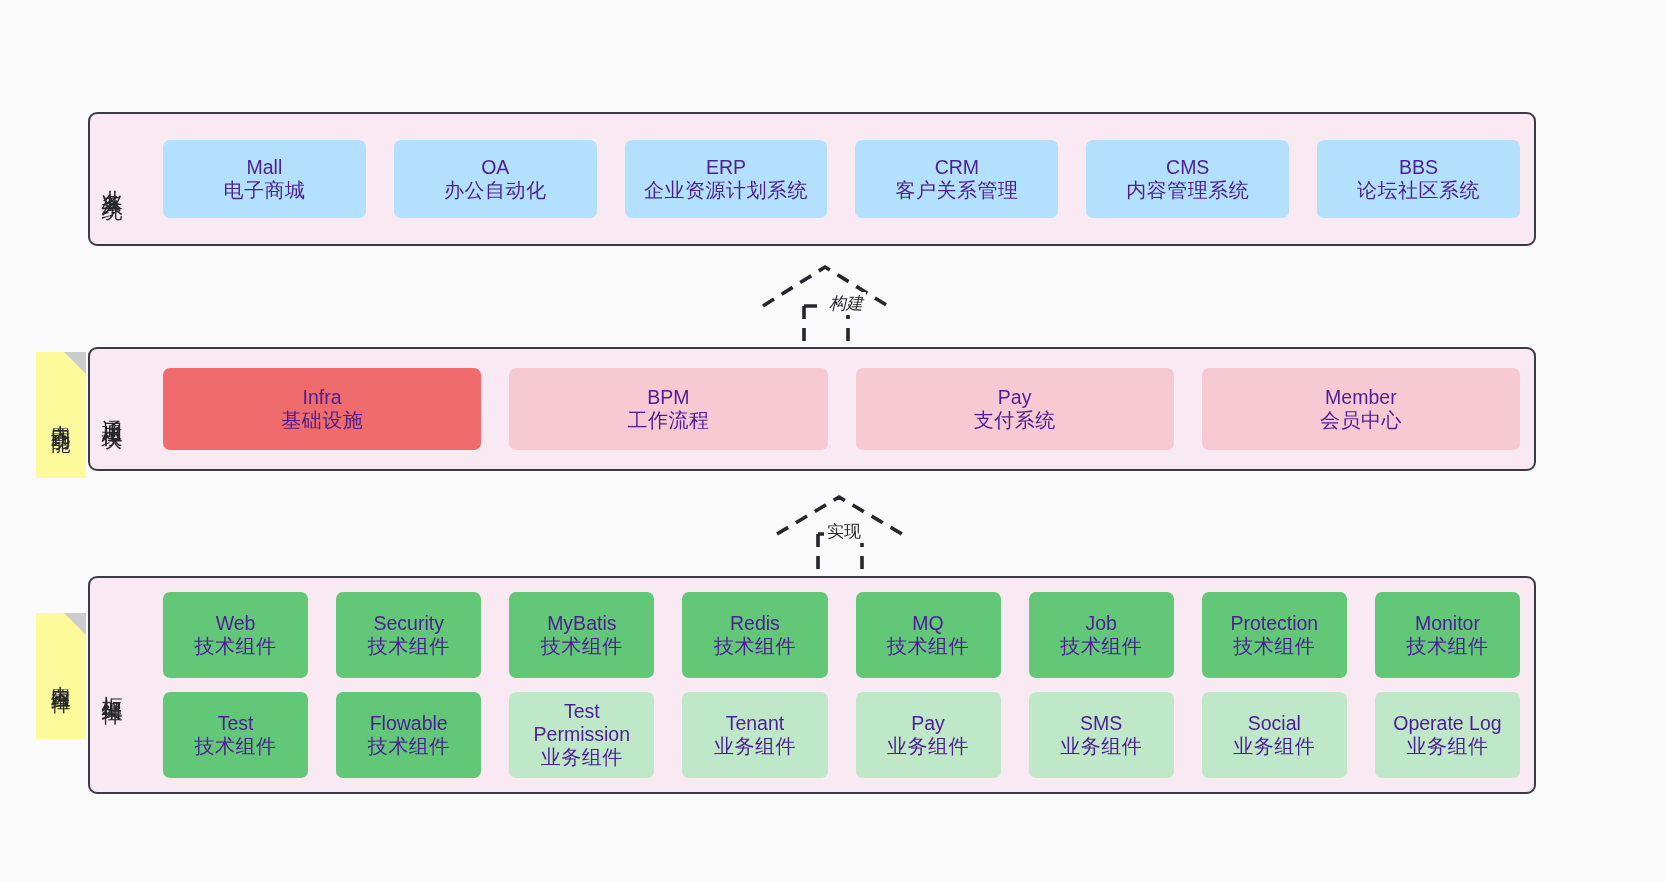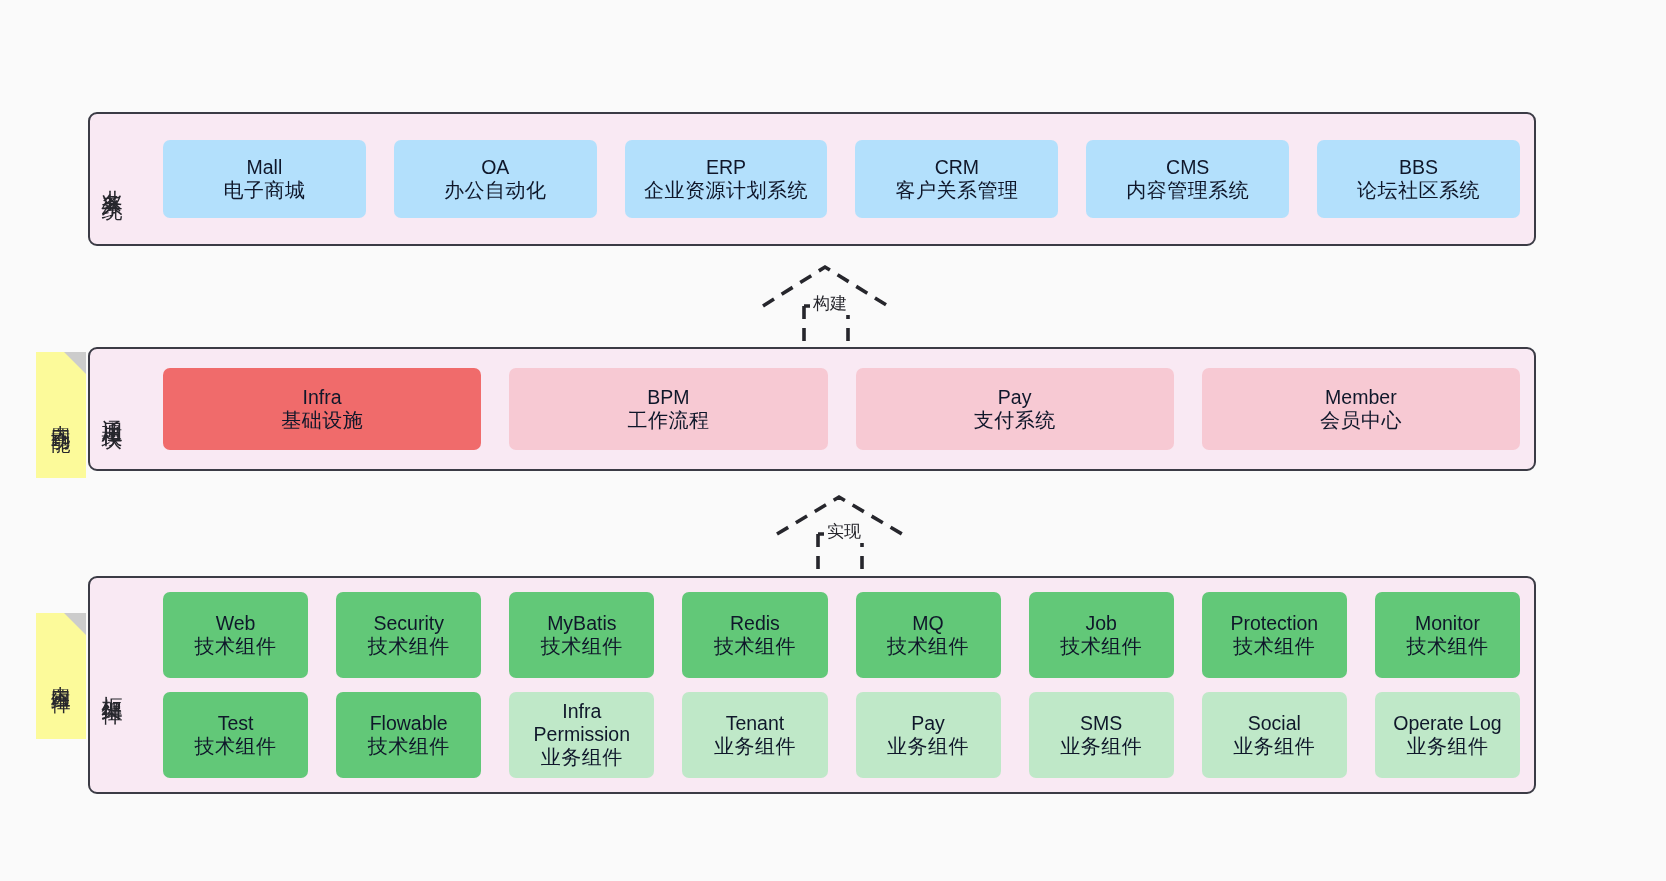--- a/index.html
+++ b/index.html
@@ -56,21 +56,21 @@
 
   
   .node {
     flex: 1 1 0;
     border-radius: 7px;
     display: flex;
     flex-direction: column;
     align-items: center;
     justify-content: center;
     text-align: center;
-    color: #0f172a;
+    color: #4c1d95;
     line-height: 1.18;
     padding: 6px 4px;
     margin-left: 15px;
   }
   .node .en { font-size: 19.5px; }
   .node .cn { font-size: 20px; letter-spacing: 0.5px; }
   .node.biz   { background: #b3e0fc; height: 78px; }
   .node.mod   { background: #f7c9d3; height: 82px; }
   .node.mod.strong { background: #f06b6b; }
   .node.comp  { background: #62c878; height: 86px; }
@@ -146,21 +146,21 @@
         <span class="cn">论坛社区系统</span>
       </div>
     </div>
   </div>
 
   <div class="arrow" id="arrow-build" style="left:758px; top:262px; width:140px; height:86px;">
     <svg width="140" height="86" viewBox="0 0 140 86">
       <path d="M5 44 L67 5 L130 44" fill="none" stroke="#26262c" stroke-width="3.6" stroke-dasharray="13 9" stroke-linecap="butt"></path>
       <path d="M46 44 L46 86 M90 44 L90 86 M46 44 L90 44" fill="none" stroke="#26262c" stroke-width="3.6" stroke-dasharray="13 9" stroke-linecap="butt"></path>
     </svg>
-    <span class="alabel" style="left:52px; top:30px;">构建</span>
+    <span class="alabel" style="left:68px; top:30px;font-style:italic;">构建</span>
   </div>
 
   <div class="note" id="note-builtin-features" style="left:36px; top:352px; width:50px; height:126px;">
     <span>内置功能</span>
   </div>
 
   <div class="layer" id="layer-modules" style="left:88px; top:347px; width:1448px; height:124px;">
     <div class="layer-title">通用模块</div>
     <div class="layer-body">
       <div class="node mod strong">
@@ -236,21 +236,21 @@
       <div class="row">
         <div class="node comp">
           <span class="en">Test</span>
           <span class="cn">技术组件</span>
         </div>
         <div class="node comp">
           <span class="en">Flowable</span>
           <span class="cn">技术组件</span>
         </div>
         <div class="node comp light">
-          <span class="en">Infra Permission</span>
+          <span class="en">Test Permission</span>
           <span class="cn">业务组件</span>
         </div>
         <div class="node comp light">
           <span class="en">Tenant</span>
           <span class="cn">业务组件</span>
         </div>
         <div class="node comp light">
           <span class="en">Pay</span>
           <span class="cn">业务组件</span>
         </div>

